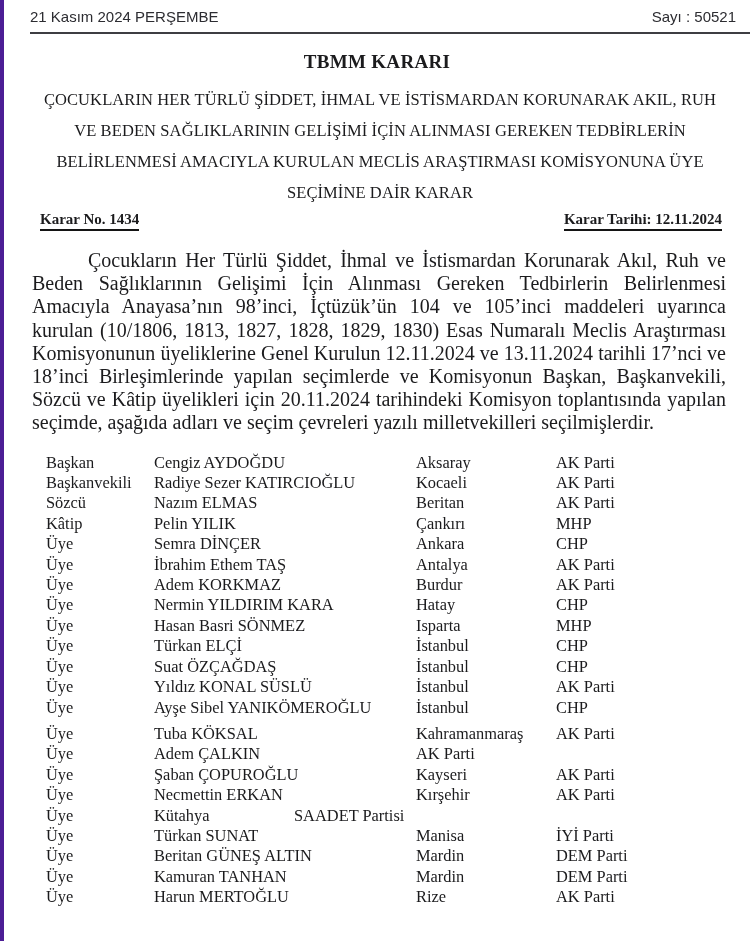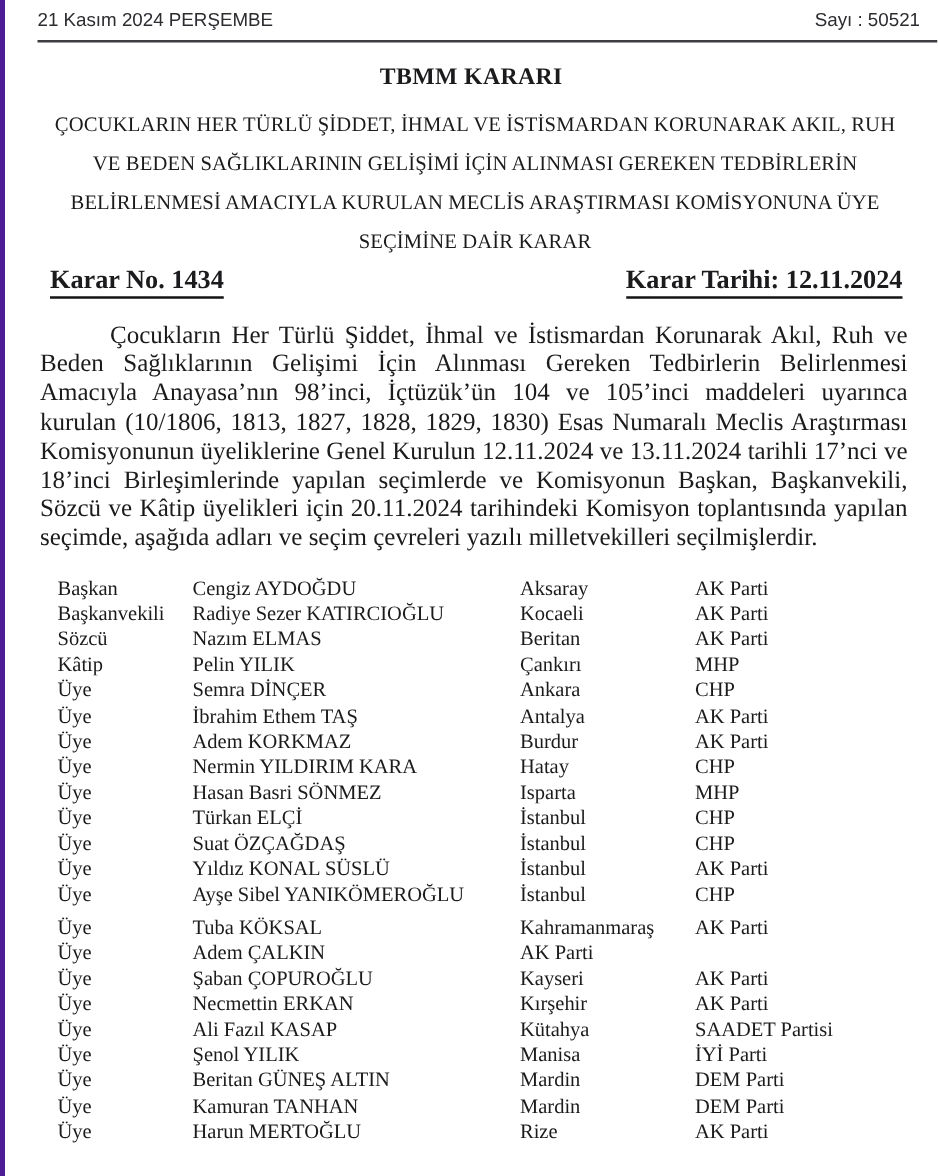--- a/index.html
+++ b/index.html
@@ -61,21 +61,21 @@
     font-weight: normal;
     font-size: 16.5px;
     line-height: 31px;
     margin: 11px 30px 0 36px;
     letter-spacing: 0.1px;
   }
   .decision-meta {
     display: flex;
     justify-content: space-between;
     margin: 3px 28px 0 36px;
-    font-size: 21px;
+    font-size: 15px;
     font-weight: bold;
     text-align: right;
   }
   .decision-meta .u {
     border-bottom: 2px solid #141414;
     padding-bottom: 1px;
   }
 
   
   .body-par {
@@ -222,27 +222,26 @@
         <span class="col col-party">AK Parti</span>
       </div>
       <div class="member-row">
         <span class="col col-role">Üye</span>
         <span class="col col-name">Necmettin ERKAN</span>
         <span class="col col-city">Kırşehir</span>
         <span class="col col-party">AK Parti</span>
       </div>
       <div class="member-row">
         <span class="col col-role">Üye</span>
-        <span class="col col-name">Ali Fazıl KASAP</span>
         <span class="col col-city">Kütahya</span>
         <span class="col col-party">SAADET Partisi</span>
       </div>
       <div class="member-row">
         <span class="col col-role">Üye</span>
-        <span class="col col-name">Şenol YILIK</span>
+        <span class="col col-name">Türkan SUNAT</span>
         <span class="col col-city">Manisa</span>
         <span class="col col-party">İYİ Parti</span>
       </div>
       <div class="member-row">
         <span class="col col-role">Üye</span>
         <span class="col col-name">Beritan GÜNEŞ ALTIN</span>
         <span class="col col-city">Mardin</span>
         <span class="col col-party">DEM Parti</span>
       </div>
       <div class="member-row">

